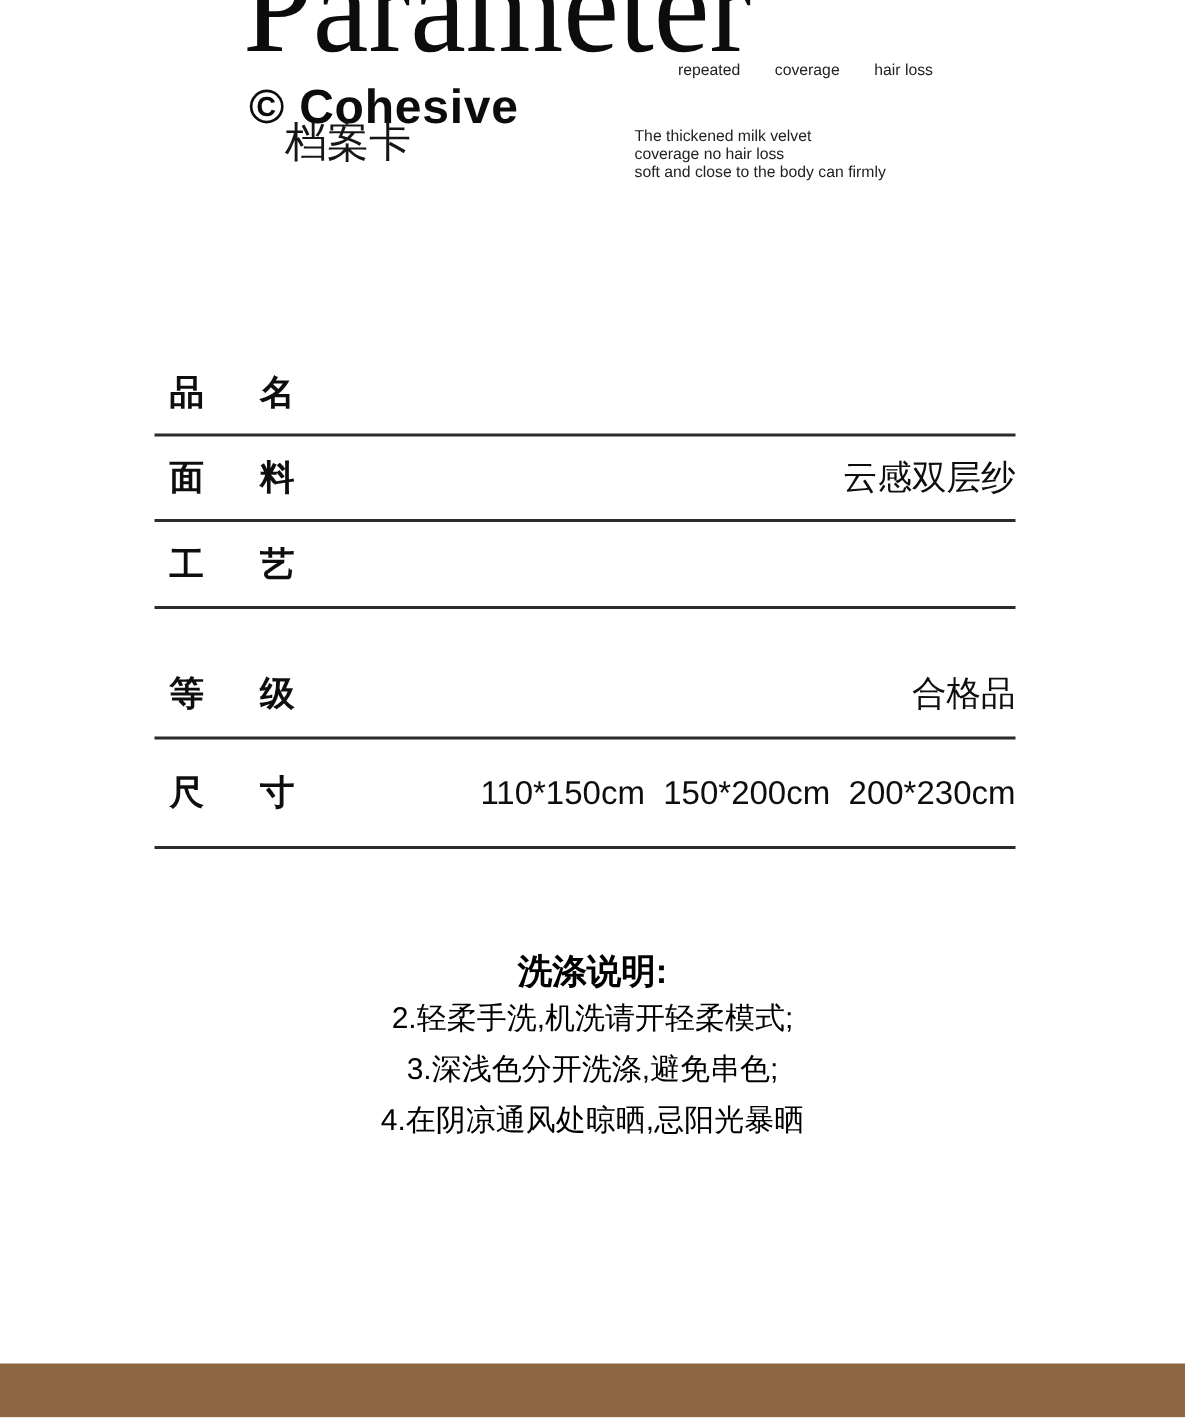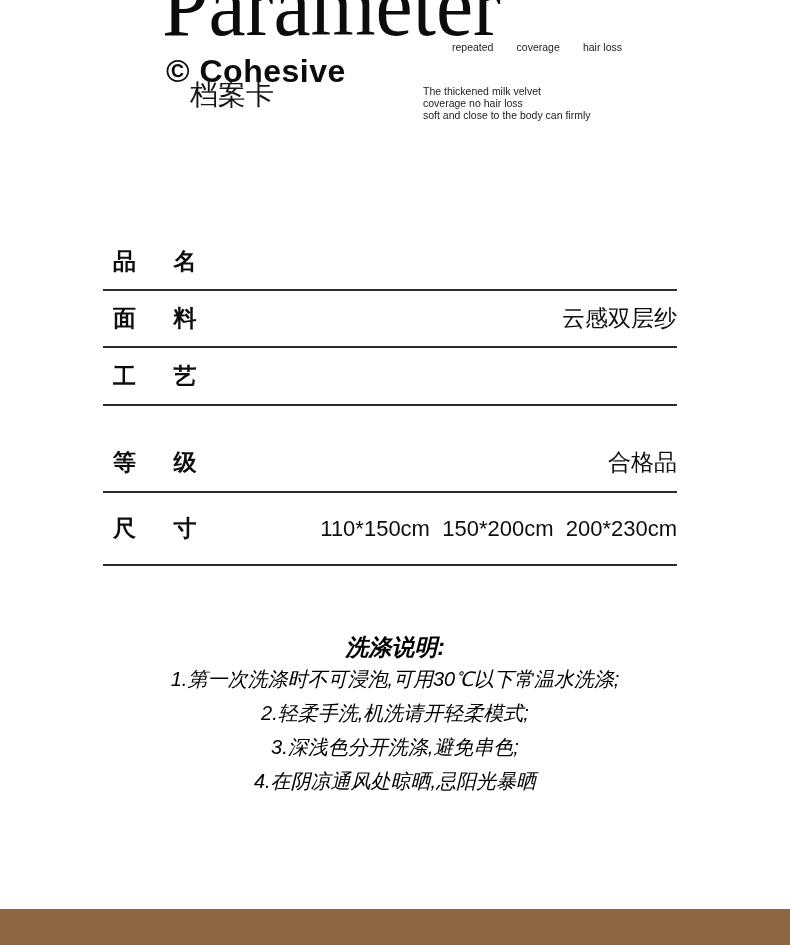--- a/index.html
+++ b/index.html
@@ -42,21 +42,21 @@
     font-size:23px;font-weight:700;color:#0e0e0e;
     word-spacing:31px;white-space:pre;flex:0 0 auto;
   }
   .spec-value{
     font-size:23px;font-weight:400;color:#0e0e0e;
     white-space:pre;text-align:right;flex:1 1 auto;
   }
   .r5 .spec-value{font-size:22px;}
 
   
-  .wash{position:absolute;left:0;top:632px;width:790px;text-align:center;color:#000;font-style:italic;}
+  .wash{position:absolute;left:0;top:632px;width:790px;text-align:center;color:#000;}
   .wash-title{font-size:23px;font-weight:700;line-height:30px;}
   .wash-line{font-size:20px;line-height:34px;}
 
   
   .footer-bar{position:absolute;left:0;top:909px;width:790px;height:36px;background:#8E6642;}
 </style>
 </head>
 <body>
 
 <div class="page">
@@ -93,21 +93,20 @@
       <div class="spec-value">合格品</div>
     </div>
     <div class="spec-row r5">
       <div class="spec-label">尺 寸</div>
       <div class="spec-value">110*150cm  150*200cm  200*230cm</div>
     </div>
   </section>
 
   <section class="wash">
     <div class="wash-title">洗涤说明:</div>
-    <div class="wash-line">1.第一次洗涤时不可浸泡,可用30℃以下常温水洗涤;</div>
     <div class="wash-line">2.轻柔手洗,机洗请开轻柔模式;</div>
     <div class="wash-line">3.深浅色分开洗涤,避免串色;</div>
     <div class="wash-line">4.在阴凉通风处晾晒,忌阳光暴晒</div>
   </section>
 
   <div class="footer-bar"></div>
 
 </div>
 
 </body></html>

